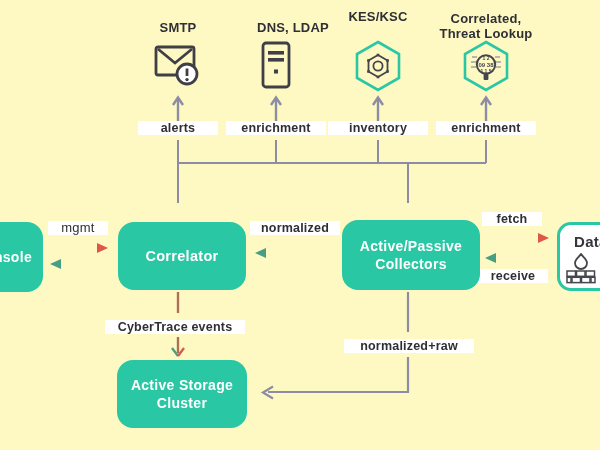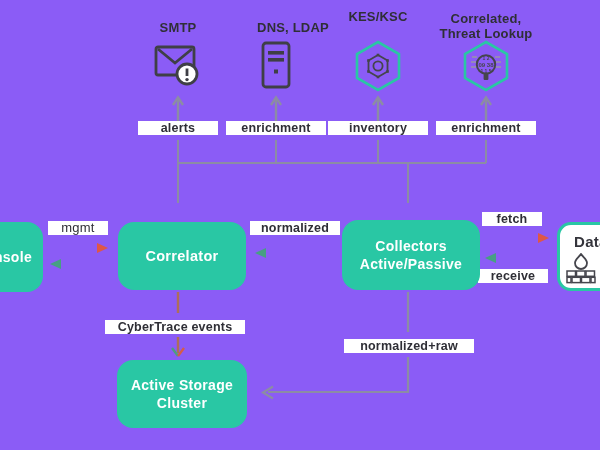--- a/index.html
+++ b/index.html
@@ -1,17 +1,17 @@
 <!DOCTYPE html>
 <html><head>
 <meta charset="utf-8">
 <style>
   html,body{margin:0;padding:0;background:#ffffff;}
   #canvas{
-    position:relative;width:600px;height:450px;background:#8b5cf6;
+    position:relative;width:600px;height:450px;background:#fef9c3;
     overflow:hidden;font-family:"Liberation Sans",sans-serif;
   }
   svg{display:block;}
   
   .src-title{
     position:absolute;width:130px;text-align:center;
     font-size:13px;font-weight:700;color:#2f2f36;line-height:1.18;
     letter-spacing:.2px;
   }
   .flow-label{
@@ -209,22 +209,22 @@
 
   <div class="node" id="node-console">
     <span class="lbl">Console</span>
   </div>
 
   <div class="node" id="node-correlator">
     <span class="lbl" style="font-size:14.5px;">Correlator</span>
   </div>
 
   <div class="node" id="node-collectors">
+    <span class="lbl">Active/Passive</span>
     <span class="lbl">Collectors</span>
-    <span class="lbl">Active/Passive</span>
   </div>
 
   <div class="node" id="node-storage">
     <span class="lbl">Active Storage</span>
     <span class="lbl">Cluster</span>
   </div>
 
   <div class="node" id="node-datasources">
     <span class="ds-label">Data sources</span>
     <svg style="position:absolute;left:6px;top:28px;" width="30" height="36" viewBox="0 0 30 36">

